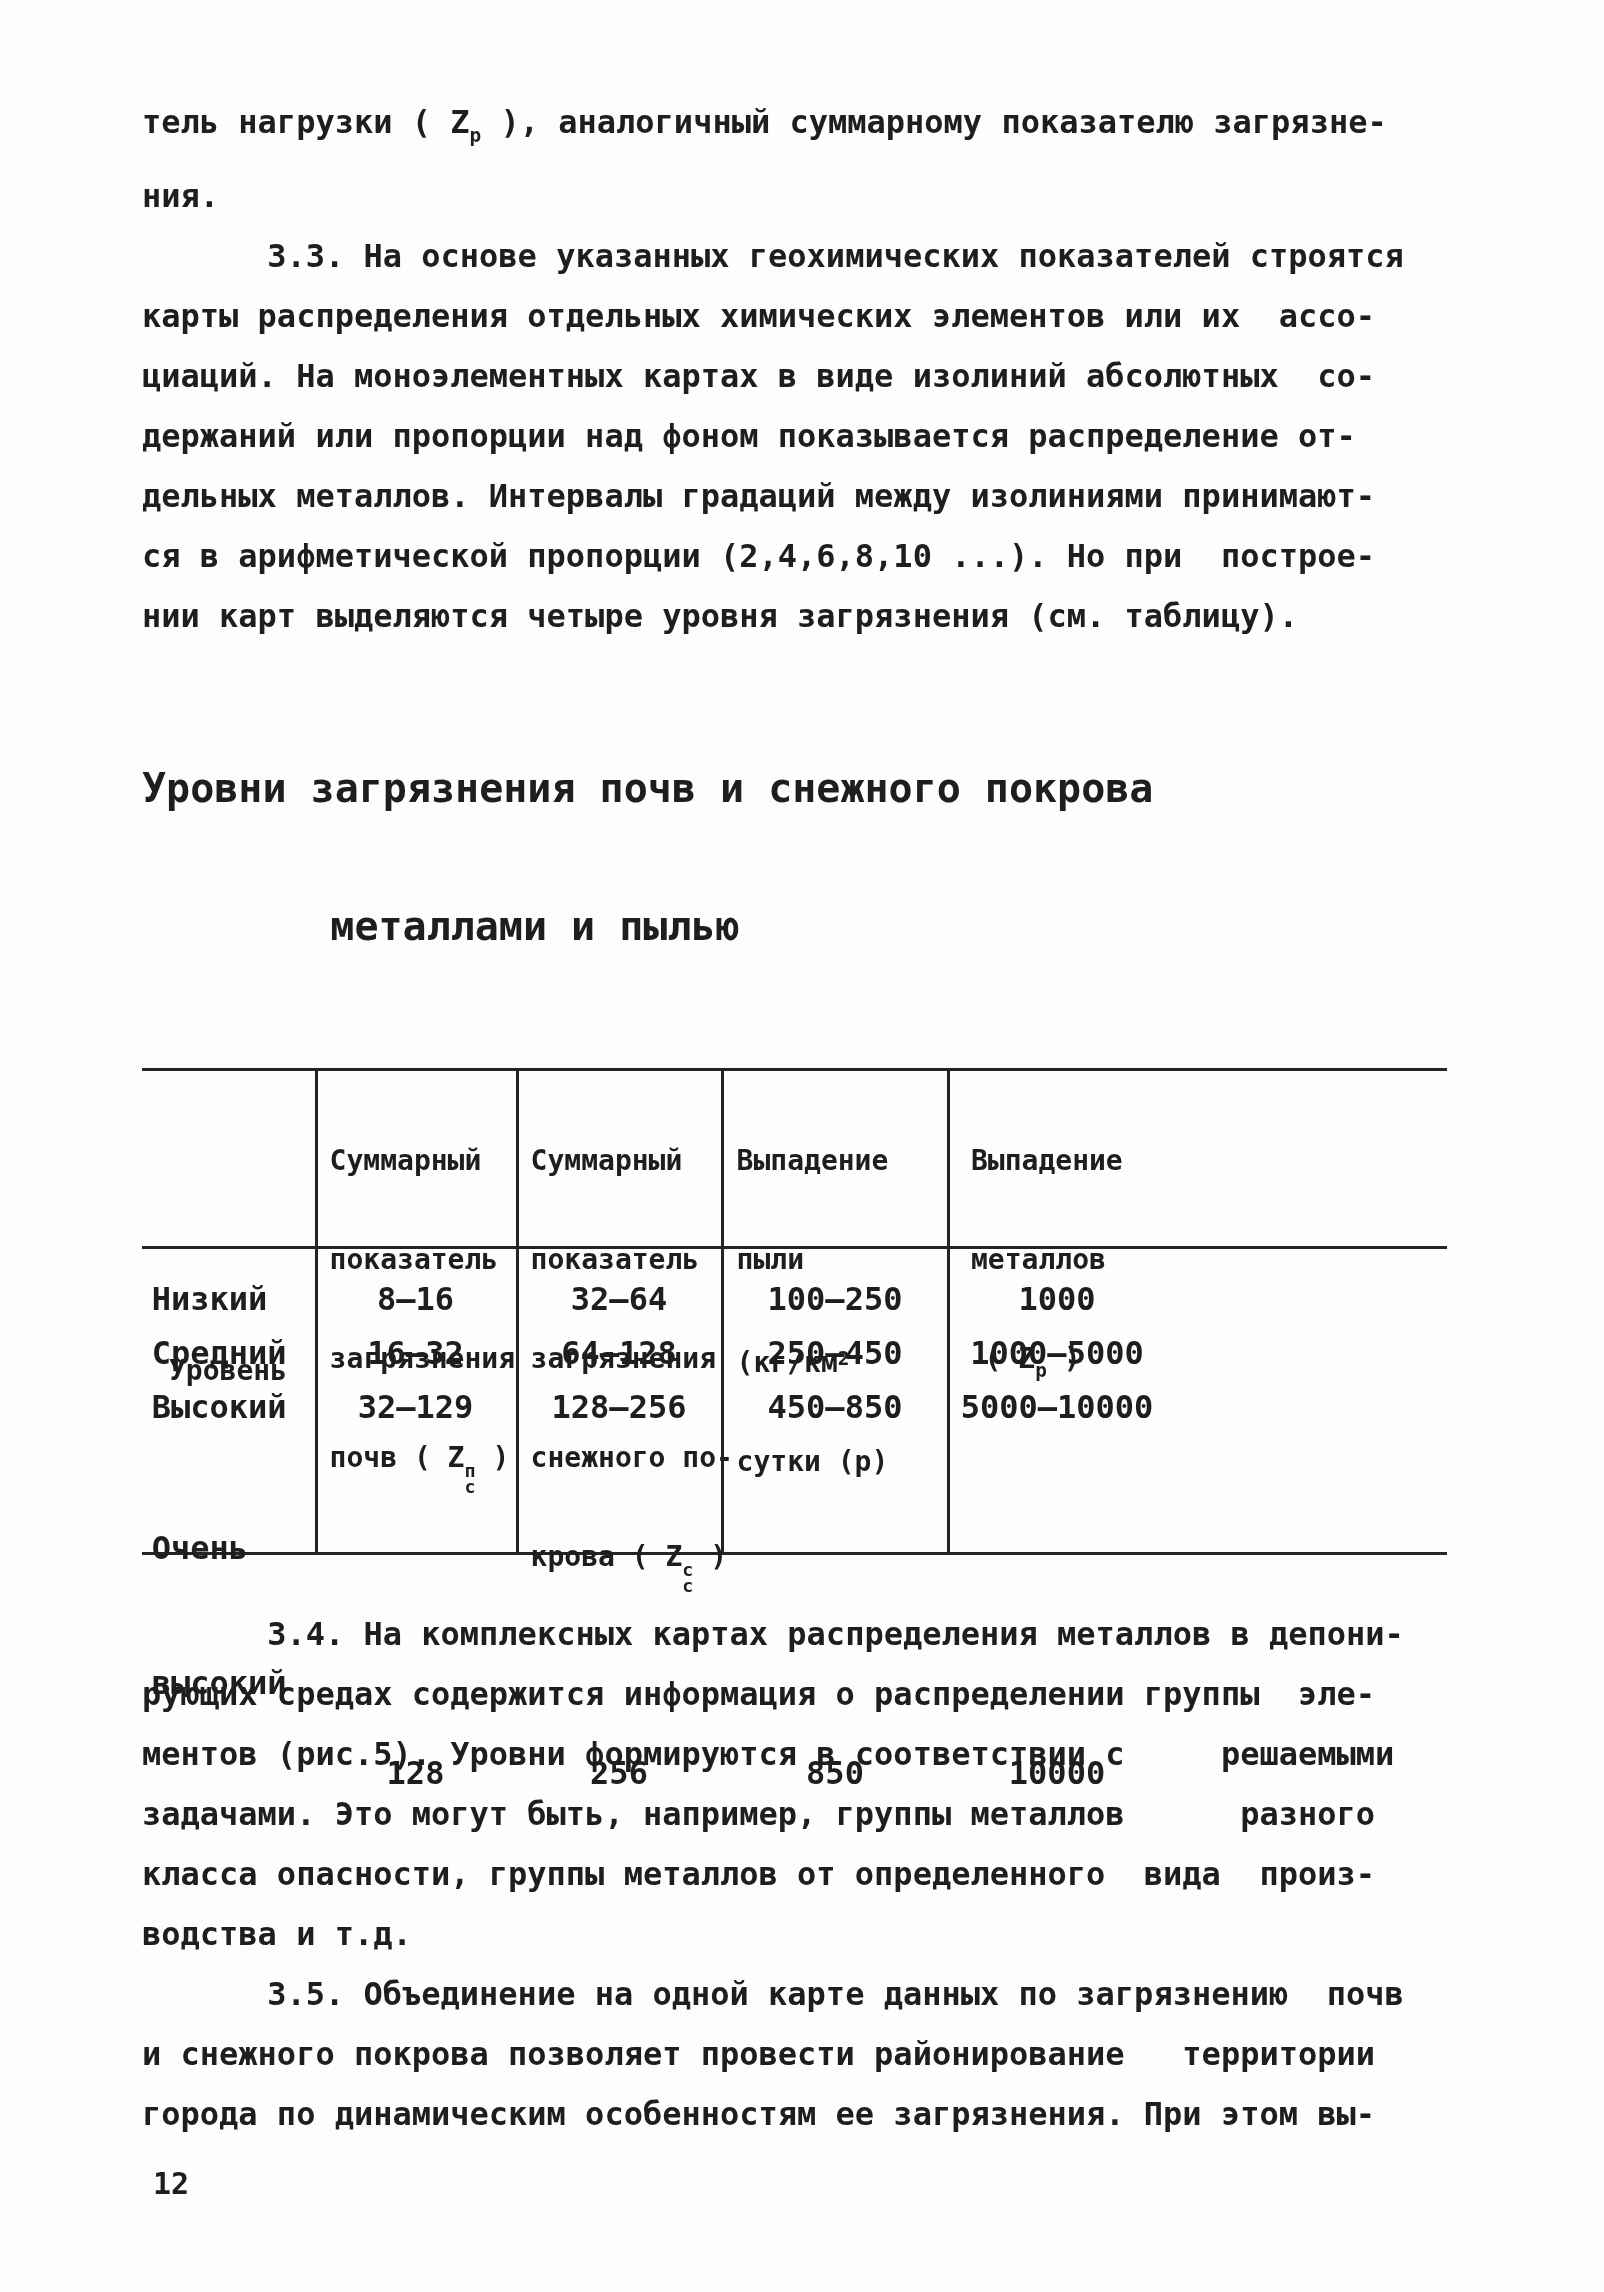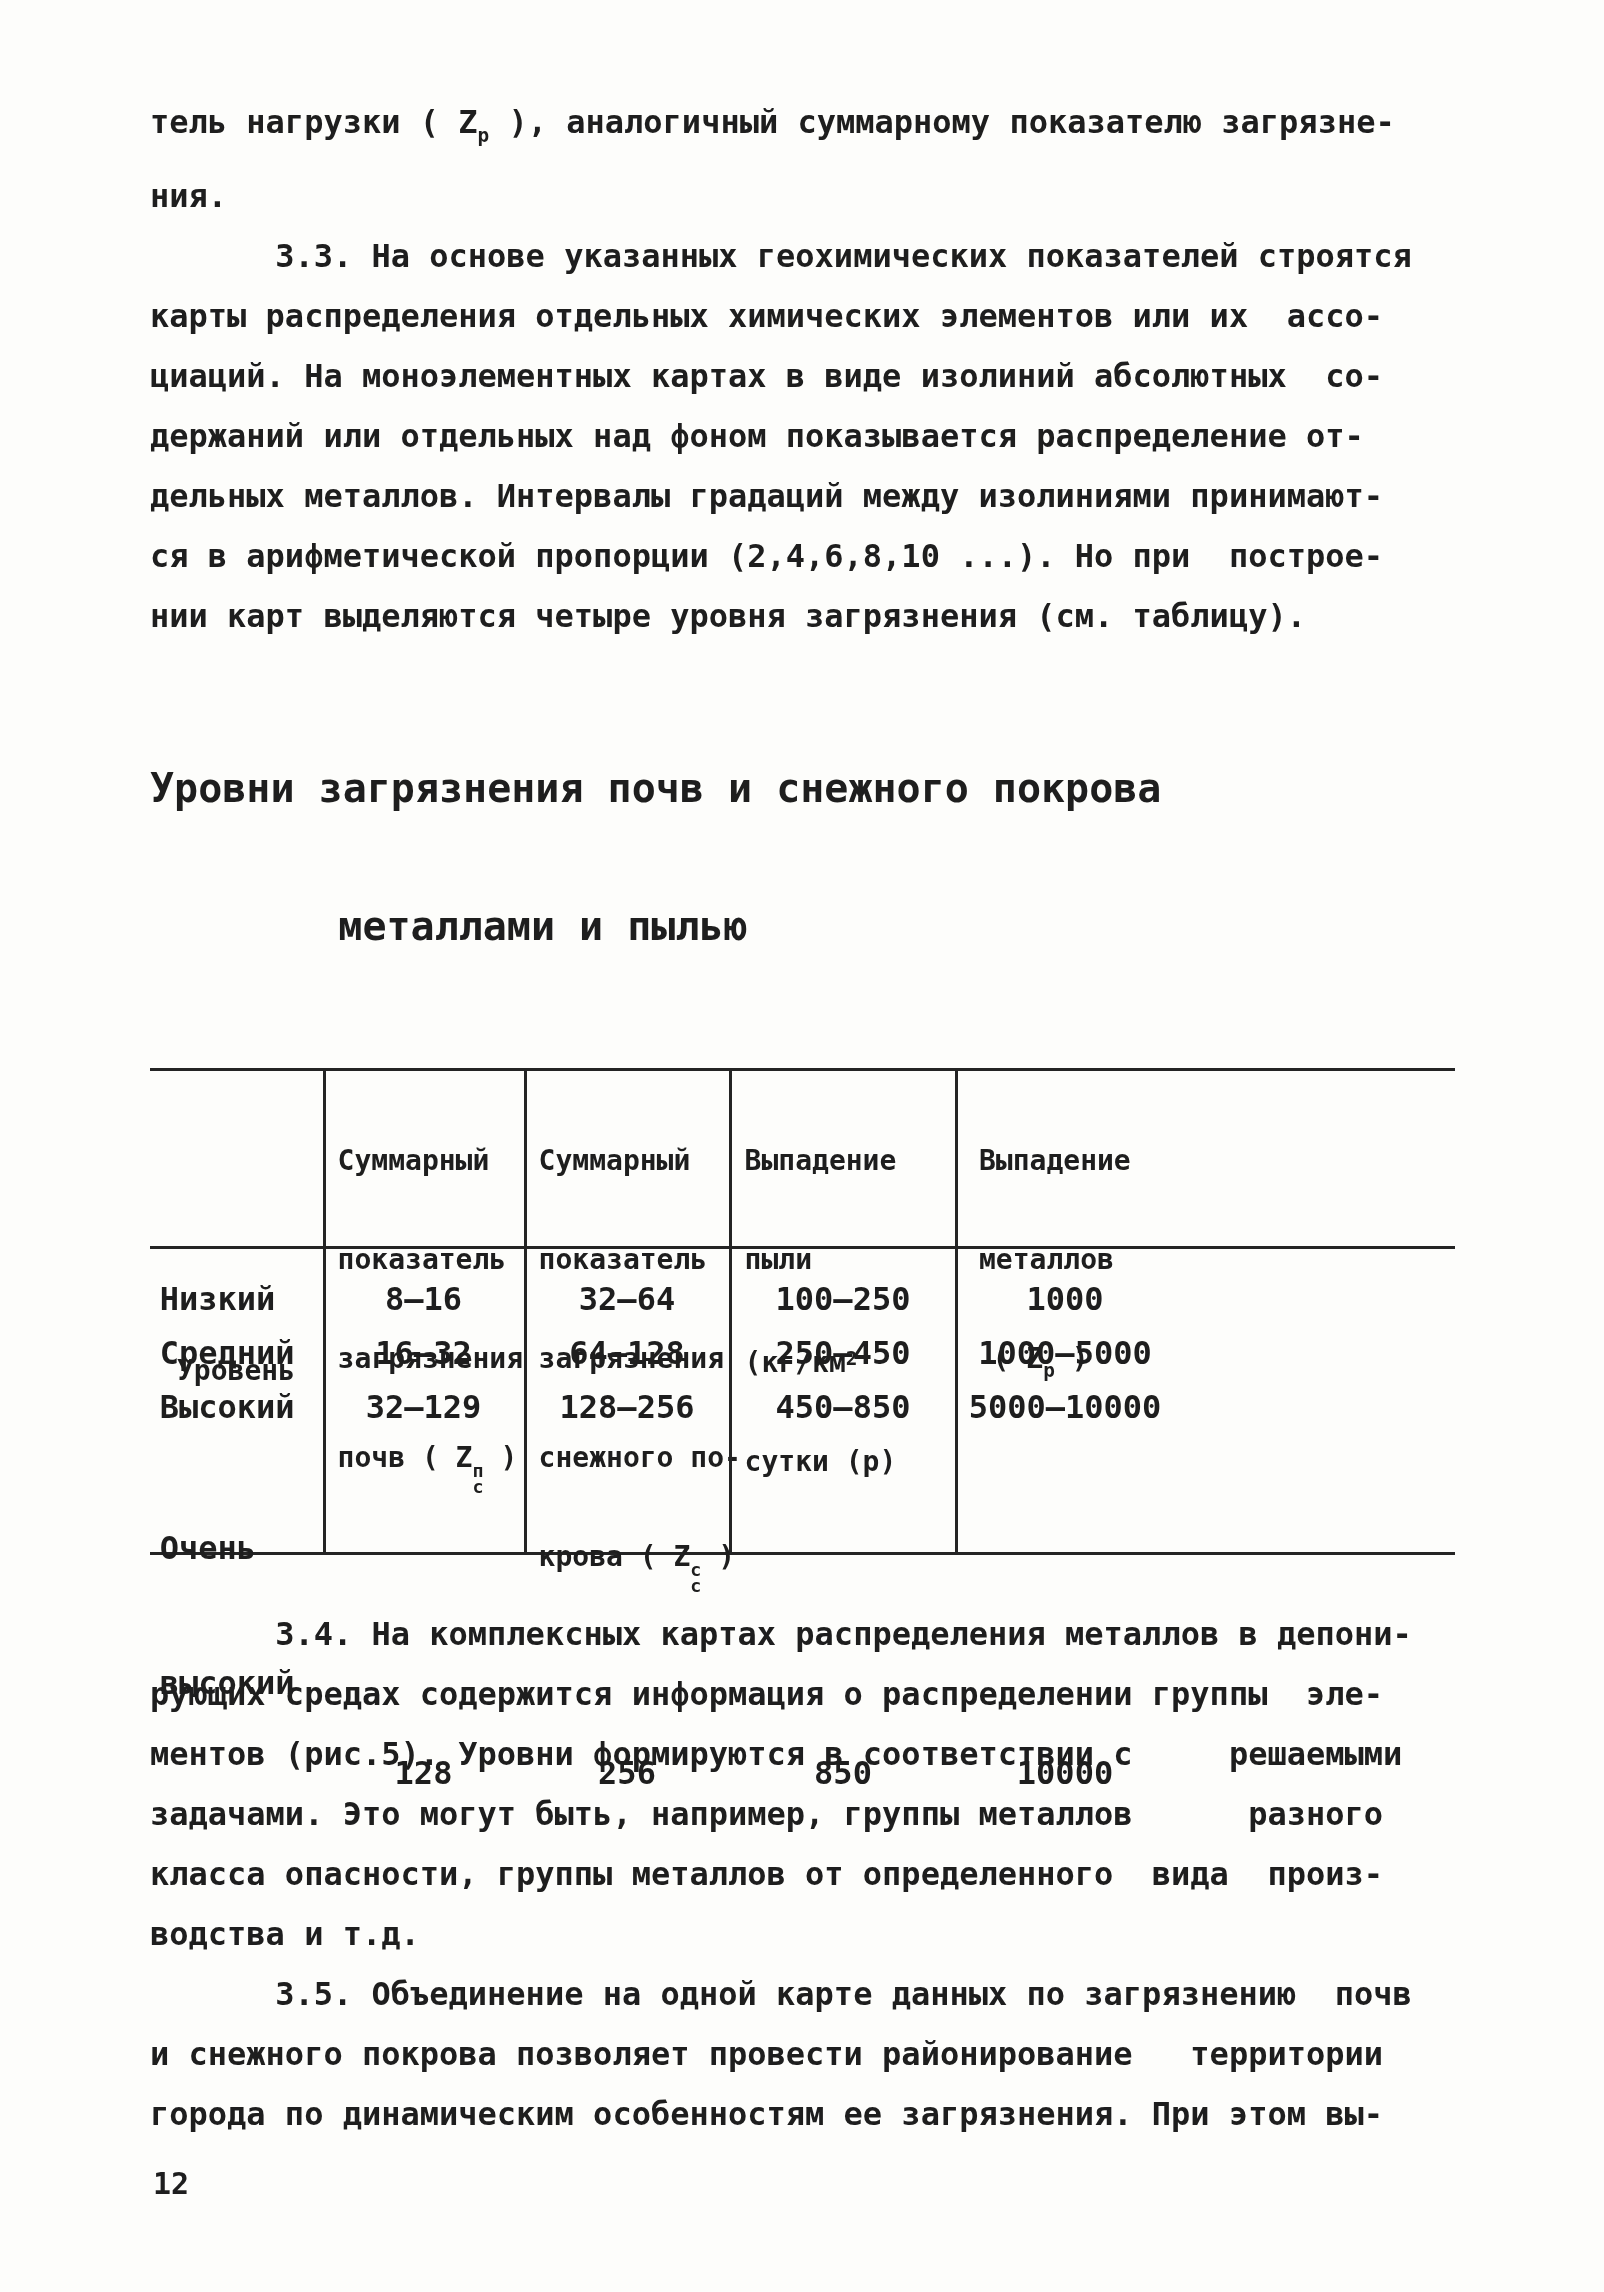--- a/index.html
+++ b/index.html
@@ -8,21 +8,21 @@
     width:1605px; height:2292px;
     margin:0 auto;
     background:#fdfdfb;
     overflow:hidden;
     font-family:"DejaVu Sans Mono", monospace;
     font-weight:700;
     color:#1e1e1e;
   }
   .content {
     position:absolute;
-    left:150px; top:92px;
+    left:142px; top:92px;
     width:1305px;
   }
   .line {
     white-space:pre;
     font-size:32px;
     line-height:60px;
   }
   .ind { padding-left:82px;text-align:center; }
 
   .sb-inline { font-size:19.4px; vertical-align:-8.7px; }
@@ -93,21 +93,21 @@
 
 <div class="page">
   <div class="content">
 
     <div class="line"><span>тель нагрузки ( Z</span><span class="sb-inline">р</span><span> ), аналогичный суммарному показателю загрязне-</span></div>
     <div class="line">ния.</div>
 
     <div class="line ind">3.3. На основе указанных геохимических показателей строятся</div>
     <div class="line">карты распределения отдельных химических элементов или их  ассо-</div>
     <div class="line">циаций. На моноэлементных картах в виде изолиний абсолютных  со-</div>
-    <div class="line">держаний или отдельных над фоном показывается распределение от-</div>
+    <div class="line">держаний или пропорции над фоном показывается распределение от-</div>
     <div class="line">дельных металлов. Интервалы градаций между изолиниями принимают-</div>
     <div class="line">ся в арифметической пропорции (2,4,6,8,10 ...). Но при  построе-</div>
     <div class="line">нии карт выделяются четыре уровня загрязнения (см. таблицу).</div>
 
     <div class="tbl-title">
       <div>Уровни загрязнения почв и снежного покрова</div>
       <div>металлами и пылью</div>
     </div>
 
     <div class="geo-table">

